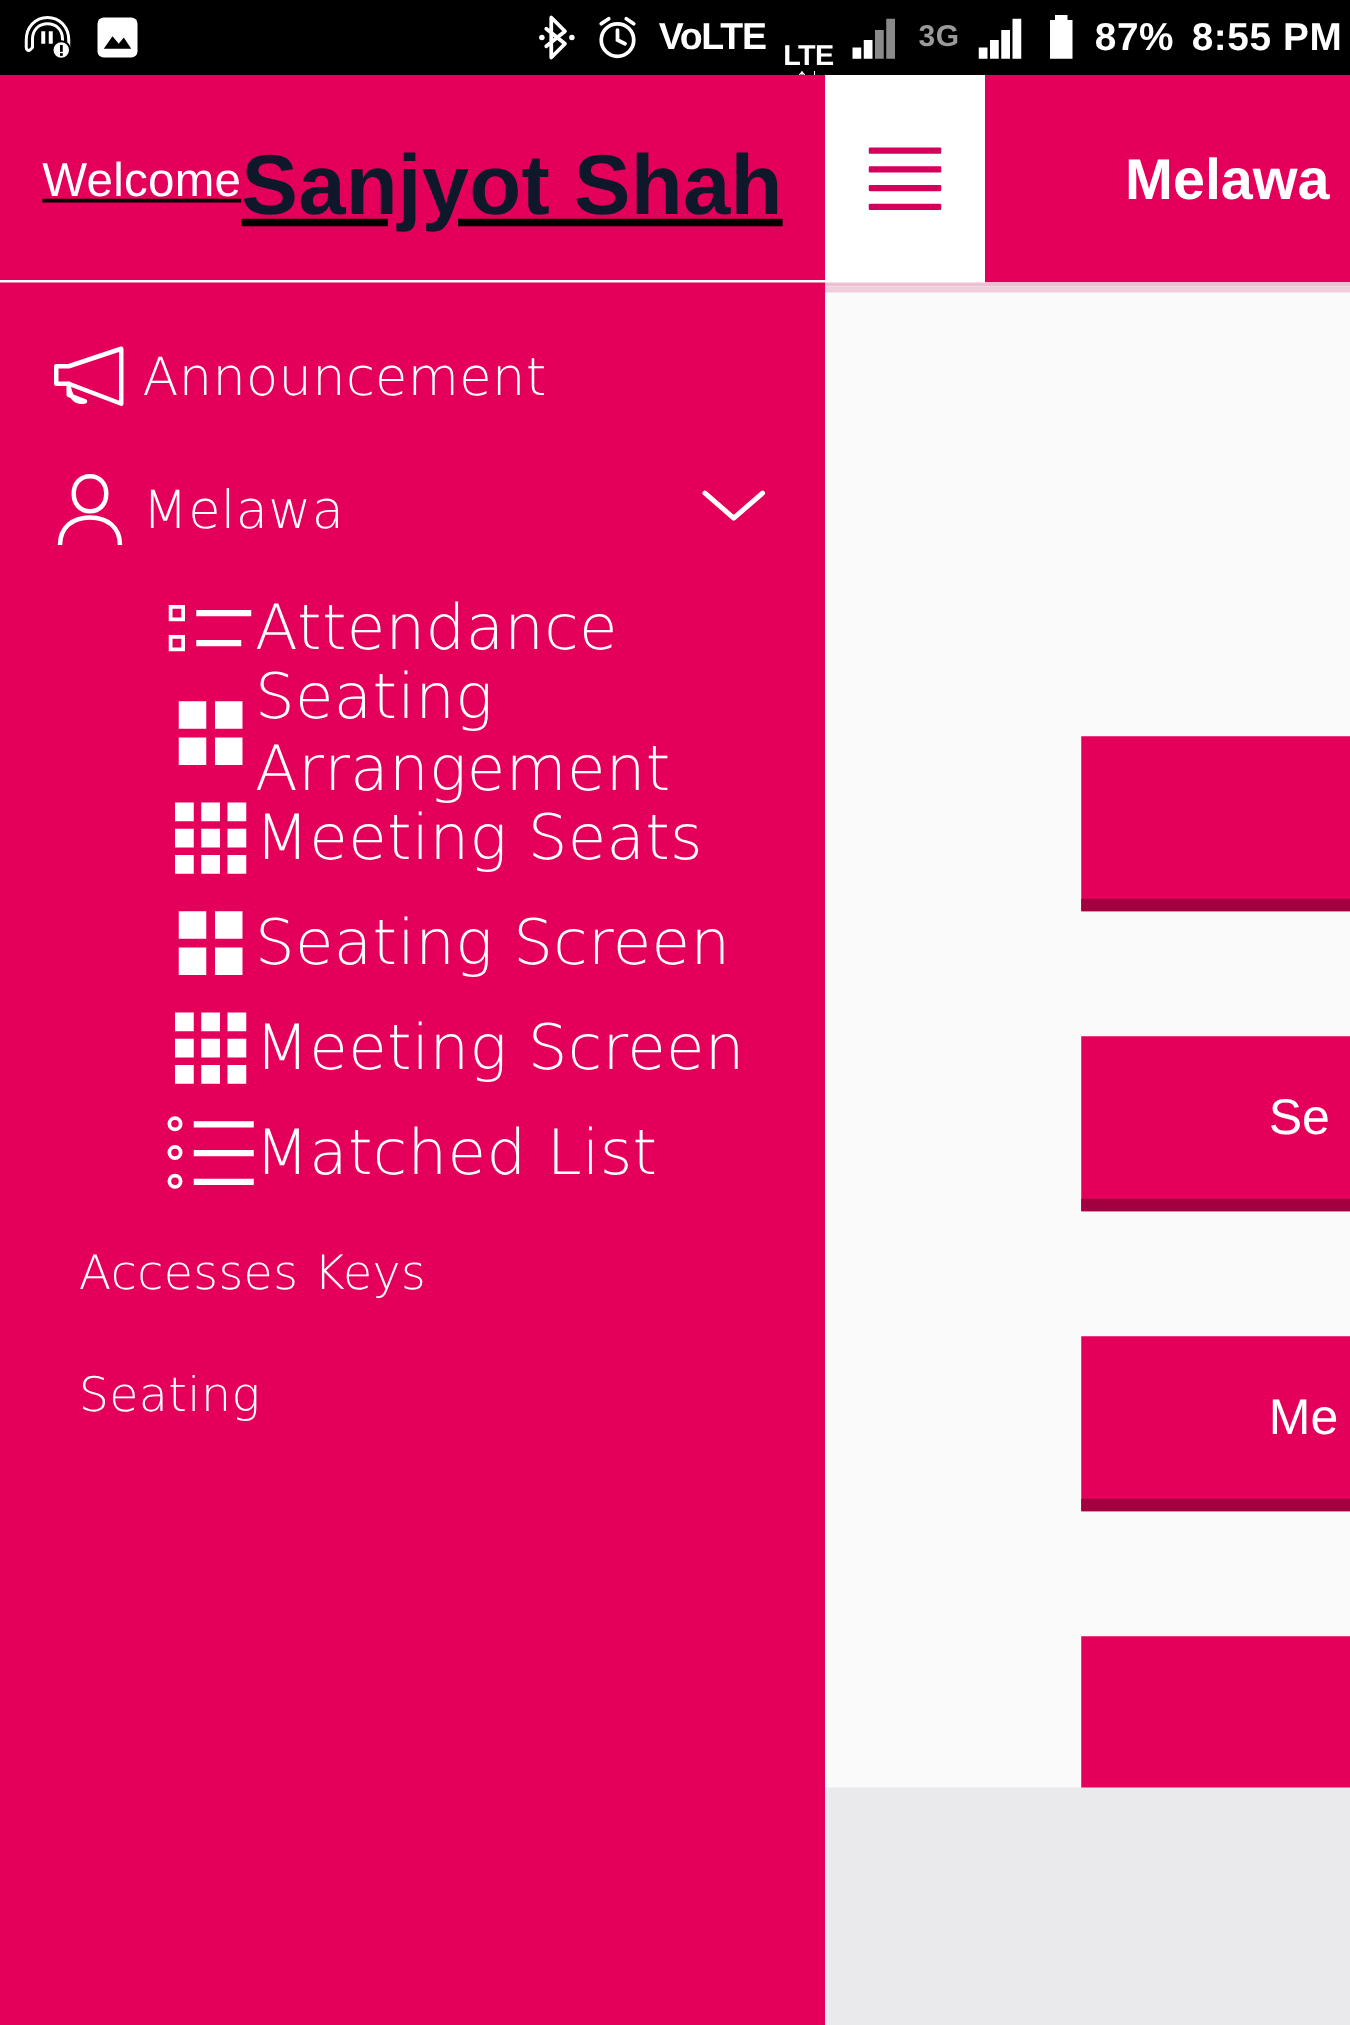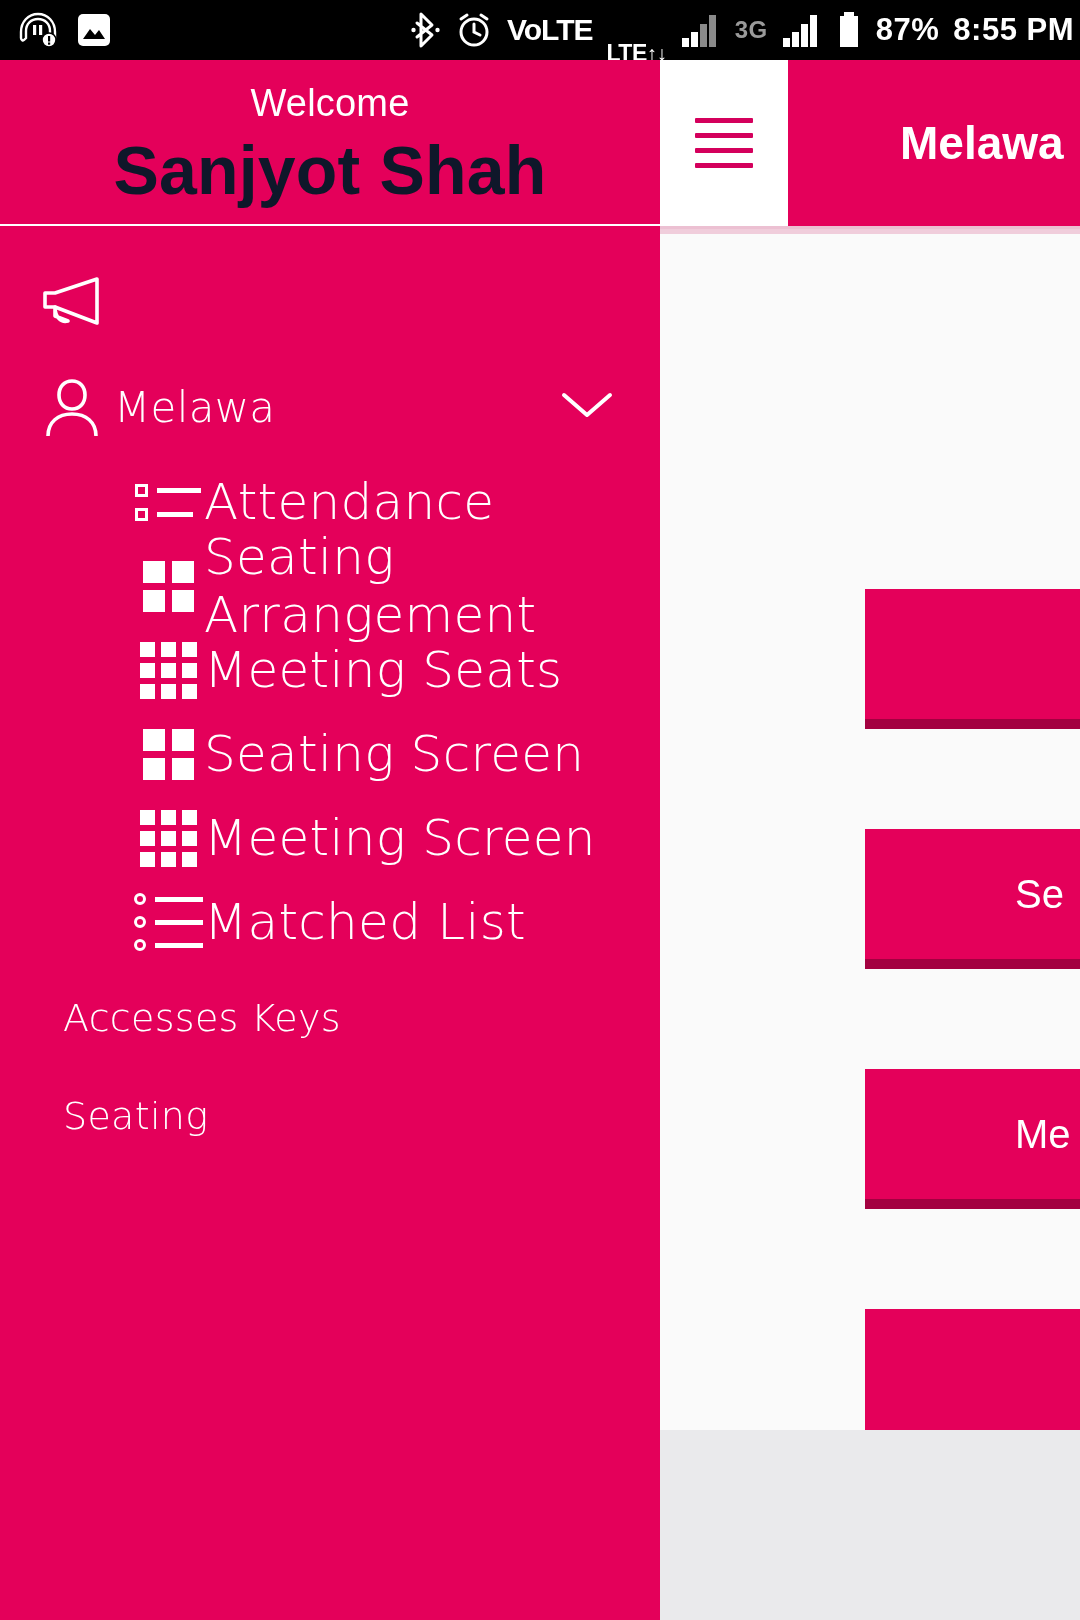--- a/index.html
+++ b/index.html
@@ -15,21 +15,21 @@
   .statusbar {
     position:absolute; top:0; left:0; width:1080px; height:60px;
     background:#000000; display:flex; align-items:center;
   }
   .sb-left { display:flex; align-items:center; gap:18px; padding-left:18px; }
   .sb-right { margin-left:auto; display:flex; align-items:center; gap:14px; padding-right:6px; }
   .sb-icon { display:flex; align-items:center; justify-content:center; }
   .sb-text { color:#ffffff; font-size:31px; font-weight:bold; letter-spacing:0.5px; }
   .sb-text.dim { color:#9a9a9a; font-size:24px; font-weight:bold; }
   .volte { color:#fff; font-weight:bold; font-size:30px; letter-spacing:-1px; }
-  .lte-stack { display:flex; flex-direction:row; align-items:center; line-height:0.82; color:#fff;margin-top:46px; }
+  .lte-stack { display:flex; flex-direction:column; align-items:center; line-height:0.82; color:#fff;margin-top:46px; }
   .lte-stack .l1 { font-size:23px; font-weight:bold; letter-spacing:-0.5px; }
   .lte-stack .l2 { font-size:20px; font-weight:bold; }
 
   
   .app-bar {
     position:absolute; top:60px; left:0; width:1080px; height:166px;
     background:#e4005a; display:flex; align-items:center;
   }
   .hamburger-btn {
     position:absolute; left:660px; top:60px; width:128px; height:166px;
@@ -62,24 +62,25 @@
     position:absolute; top:1430px; left:660px; width:420px; height:190px;
     background:#eaeaec;
   }
 
   
   .drawer {
     position:absolute; top:60px; left:0; width:660px; height:1560px;
     background:#e4005a; z-index:10; overflow:hidden;
   }
   .drawer-header {
-    height:166px; display:flex; flex-direction:column;
+    height:166px; display:flex; flex-direction:row;
     align-items:center; justify-content:center;
     border-bottom:2px solid #ffffff;
     padding-top:6px;
+    text-decoration:underline;
   }
   .welcome-label { color:#ffffff; font-size:38px; font-weight:normal; letter-spacing:0.2px; }
   .user-name { color:#0f172a; font-size:68px; font-weight:bold; margin-top:6px; letter-spacing:0.2px; }
 
   .nav-list { padding-top:22px; }
   .nav-item {
     display:flex; align-items:center;
     height:84px; padding-left:30px; position:relative;
   }
   .nav-item.top-level { height:106px; }
@@ -222,20 +223,21 @@
 
     <div class="nav-list">
 
       <div class="nav-item top-level">
         <span class="nav-icon">
           <svg width="66" height="56" viewBox="0 0 66 56">
             <path d="M6 20 L6 34 L16 34 L58 50 L58 6 L16 20 Z" fill="none" stroke="#ffffff" stroke-width="3.6" stroke-linejoin="round"></path>
             <path d="M16 34 C16 44 22 50 29 48 L16 43 Z" fill="none" stroke="#ffffff" stroke-width="3.6" stroke-linejoin="round"></path>
           </svg>
         </span>
+        <span class="nav-label">Announcement</span>
       </div>
 
       <div class="nav-item top-level">
         <span class="nav-icon">
           <svg width="60" height="62" viewBox="0 0 60 62">
             <path d="M30 5 C22 5 17 11 17 19 C17 27 22 33 30 33 C38 33 43 27 43 19 C43 11 38 5 30 5 Z" fill="none" stroke="#ffffff" stroke-width="3.6"></path>
             <path d="M6 60 C6 46 16 38 30 38 C44 38 54 46 54 60" fill="none" stroke="#ffffff" stroke-width="3.6"></path>
           </svg>
         </span>
         <span class="nav-label">Melawa</span>

